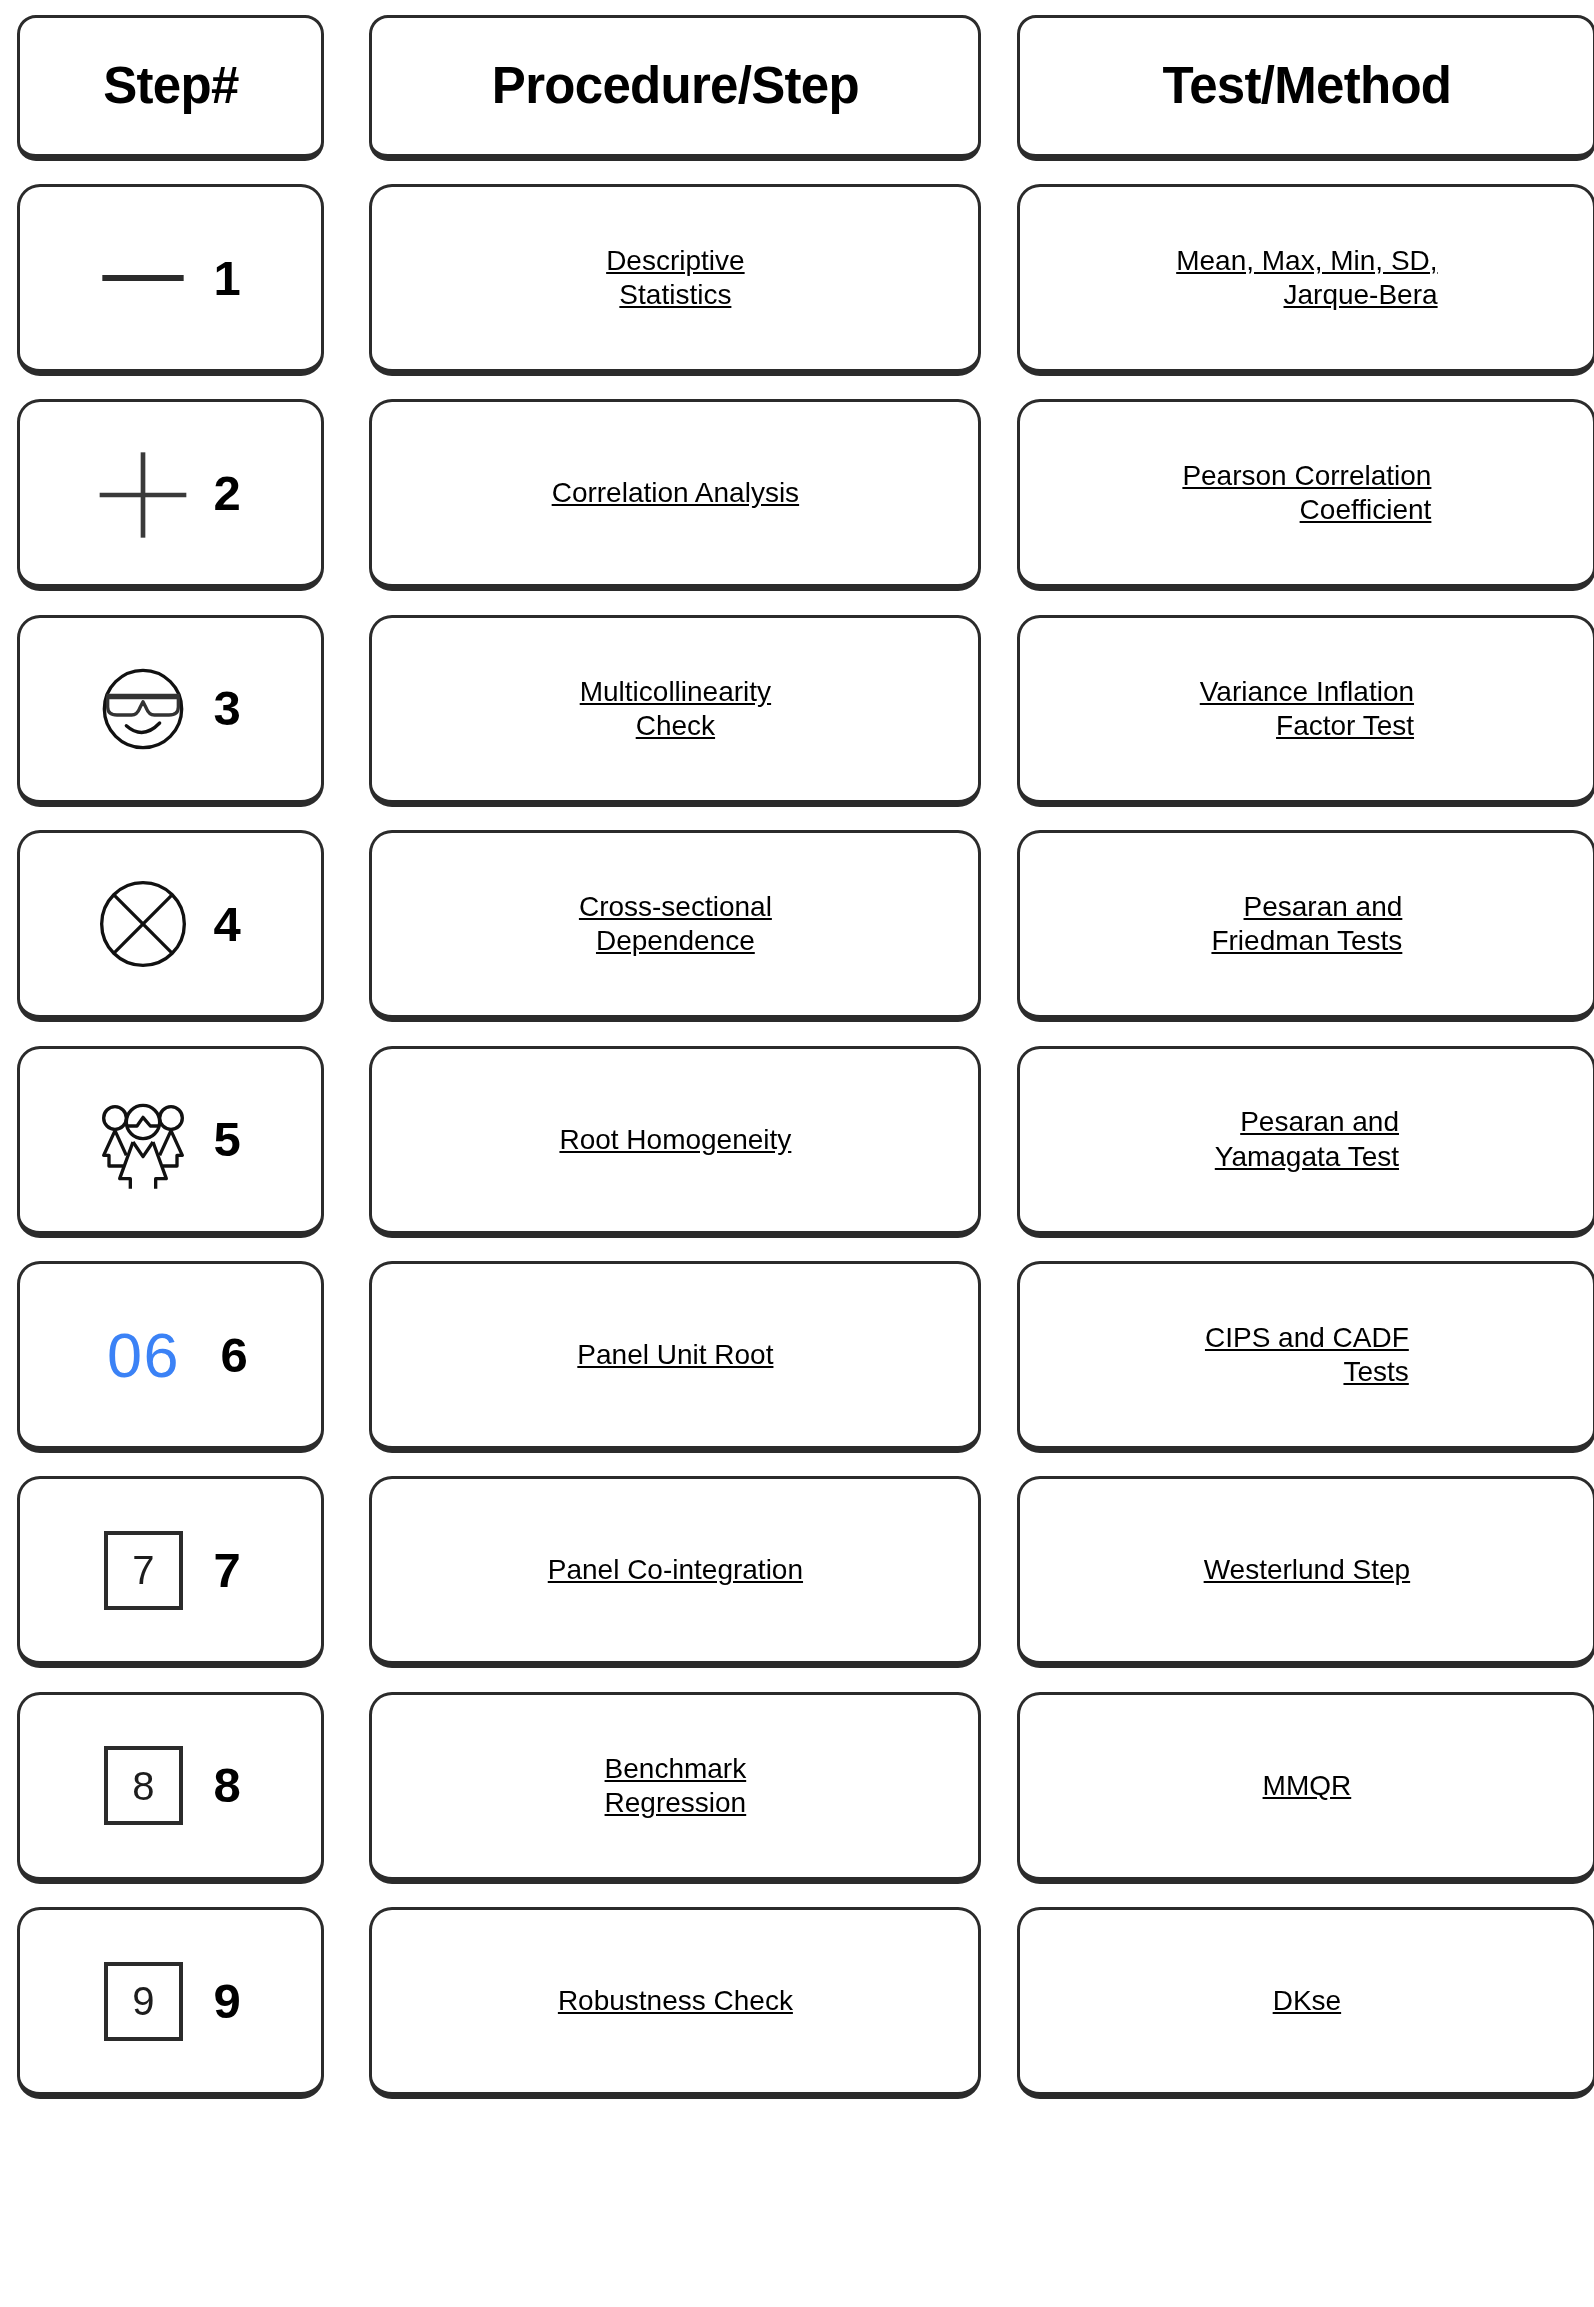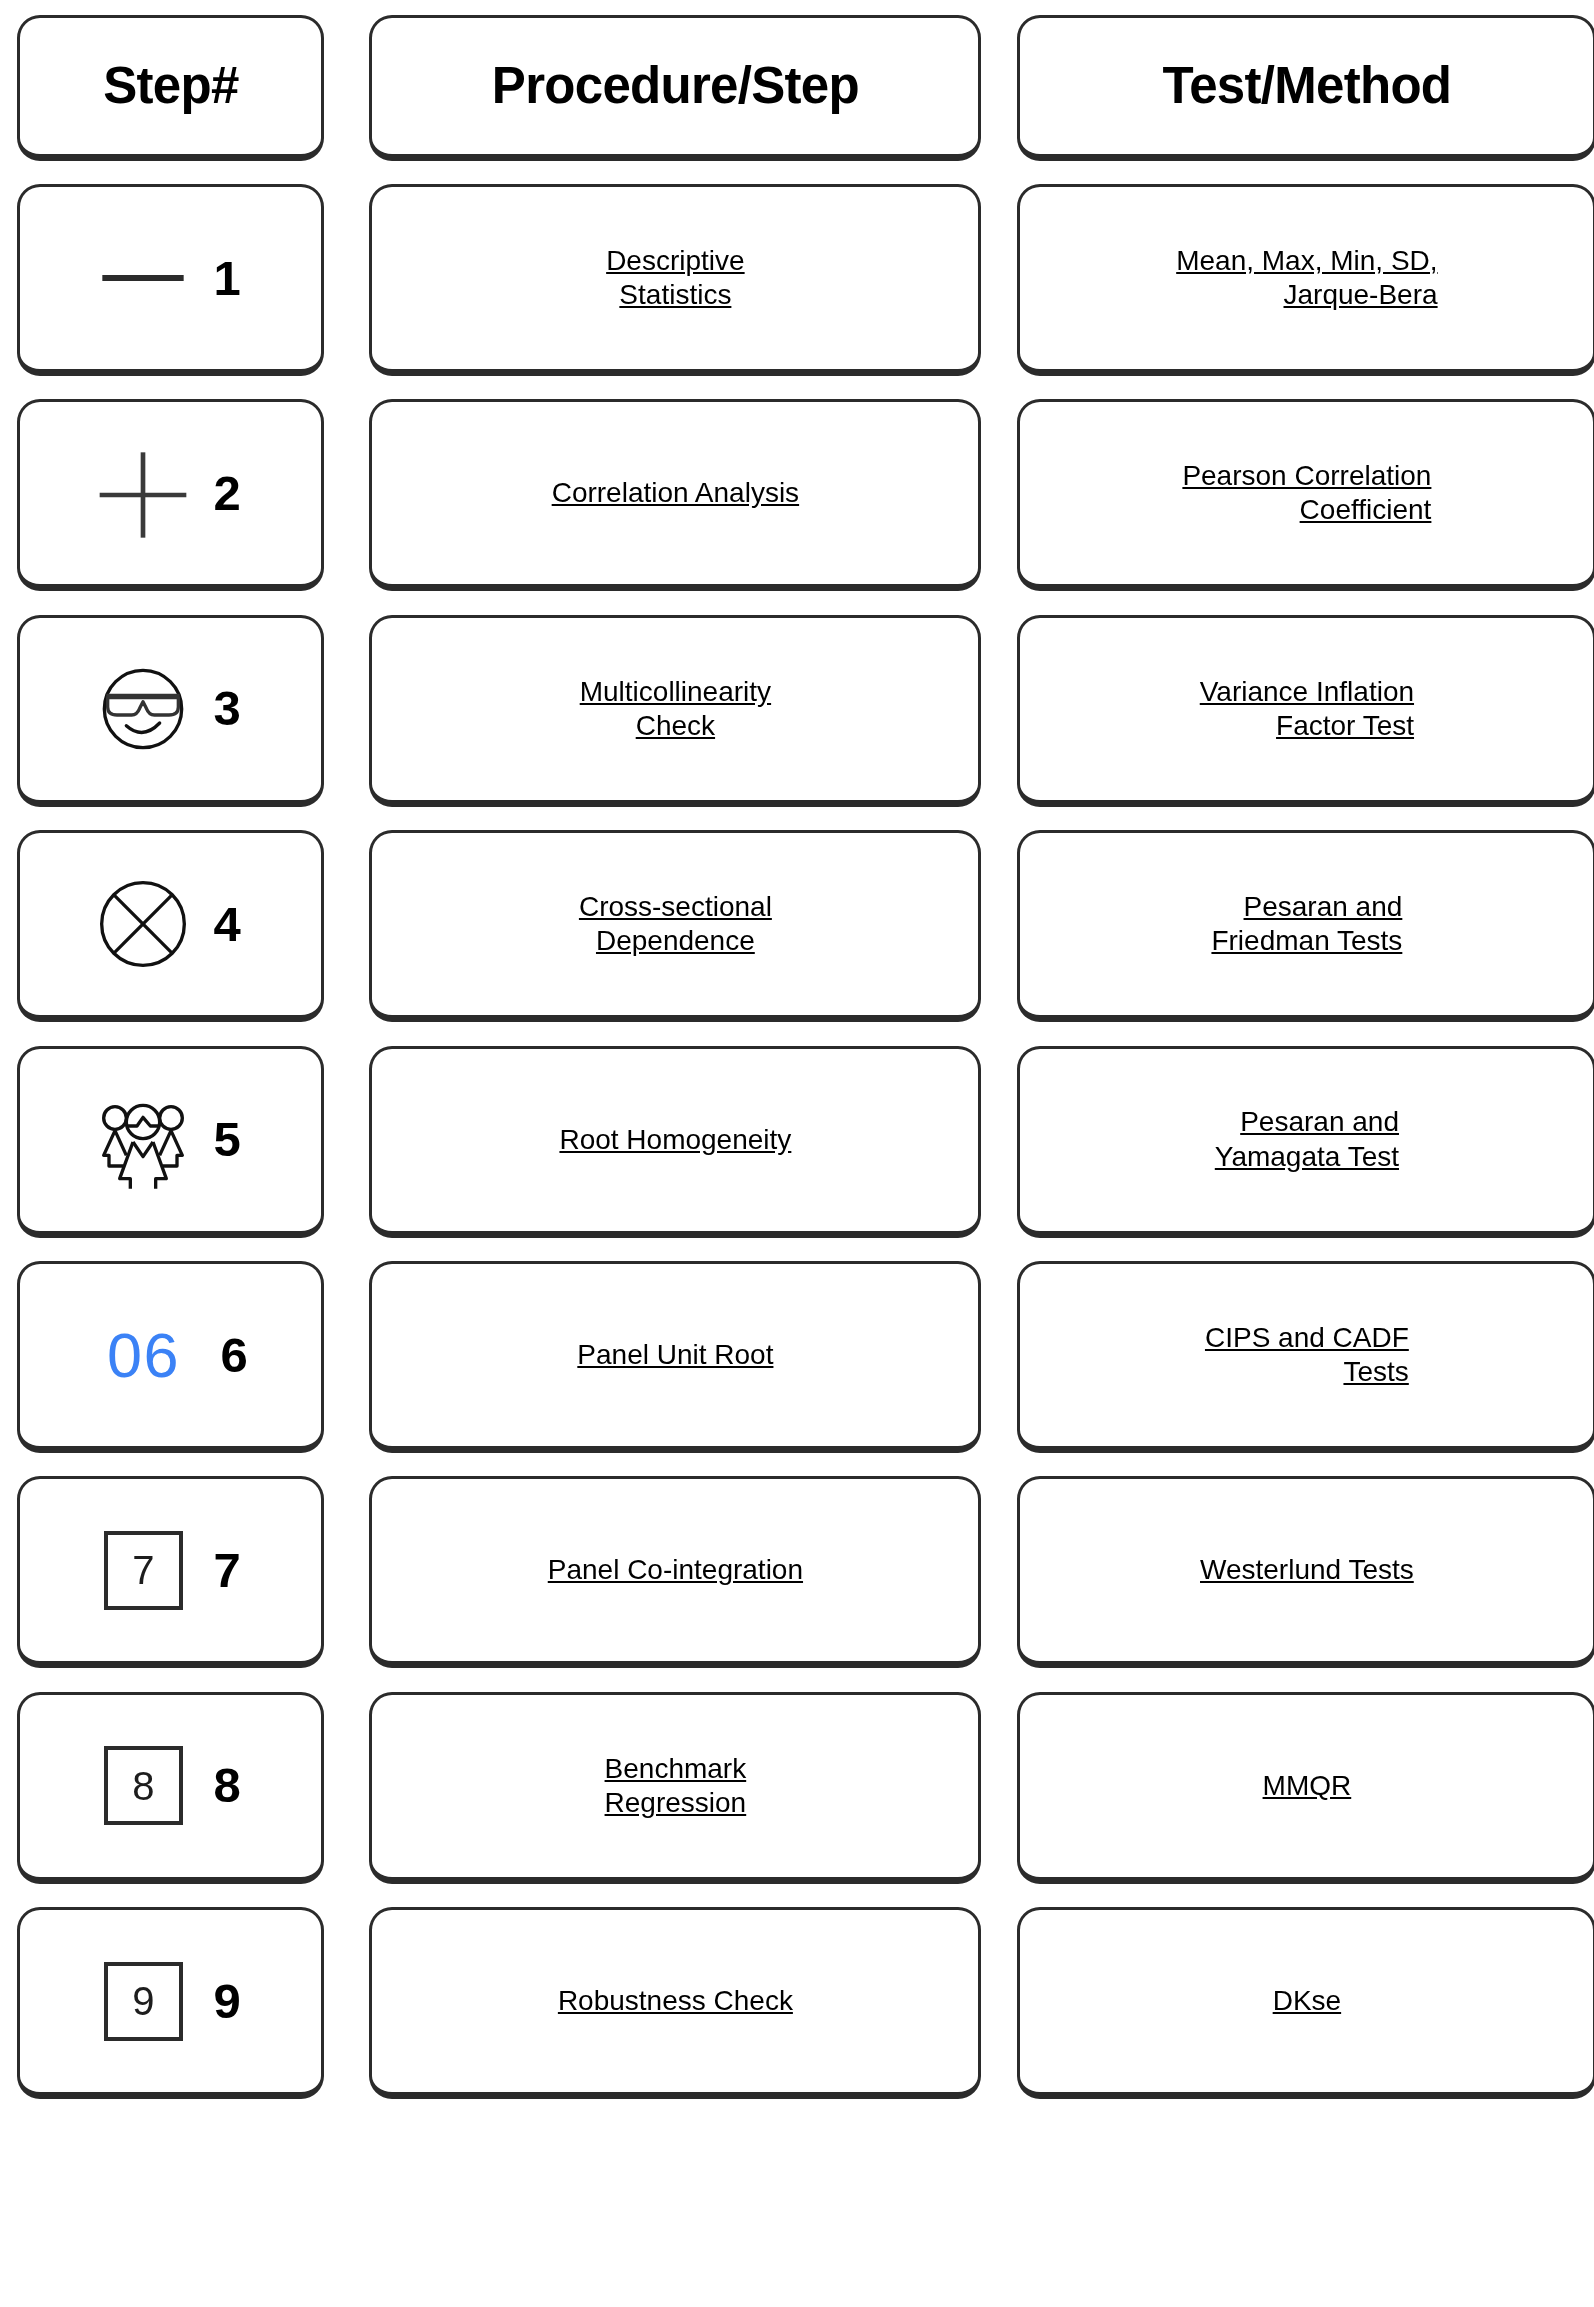--- a/index.html
+++ b/index.html
@@ -41,21 +41,21 @@
     display: flex;
     align-items: center;
     justify-content: center;
     text-align: center;
     color: #000000;
   }
   .col-step  { width: 307px;  flex: 0 0 307px; }
   .col-proc  { width: 612px;  flex: 0 0 612px; margin-left: 9px; }
   .col-test  { width: 579px;  flex: 0 0 579px; text-align: right; }
 
-  .head-row .cell { height: 146px; }
+  .head-row .cell { height: 146px; border-radius: 19px; }
   .head-row .cell .htxt {
     font-size: 51px;
     font-weight: bold;
     letter-spacing: -0.7px;
     line-height: 1.05;
   }
 
   .body-row .cell { height: 192px; }
   .body-row .cell .ctxt {
     font-size: 28px;
@@ -267,21 +267,21 @@
           <span class="step-icon">
             <span class="boxed-num">7</span>
           </span>
           <span class="step-num">7</span>
         </div>
       </div>
       <div class="cell col-proc">
         <span class="ctxt">Panel Co-integration</span>
       </div>
       <div class="cell col-test">
-        <span class="ctxt">Westerlund Tests</span>
+        <span class="ctxt">Westerlund Step</span>
       </div>
     </div>
 
     <div class="row body-row">
       <div class="cell col-step step-cell">
         <div class="step-inner">
           <span class="step-icon">
             <span class="boxed-num">8</span>
           </span>
           <span class="step-num">8</span>

